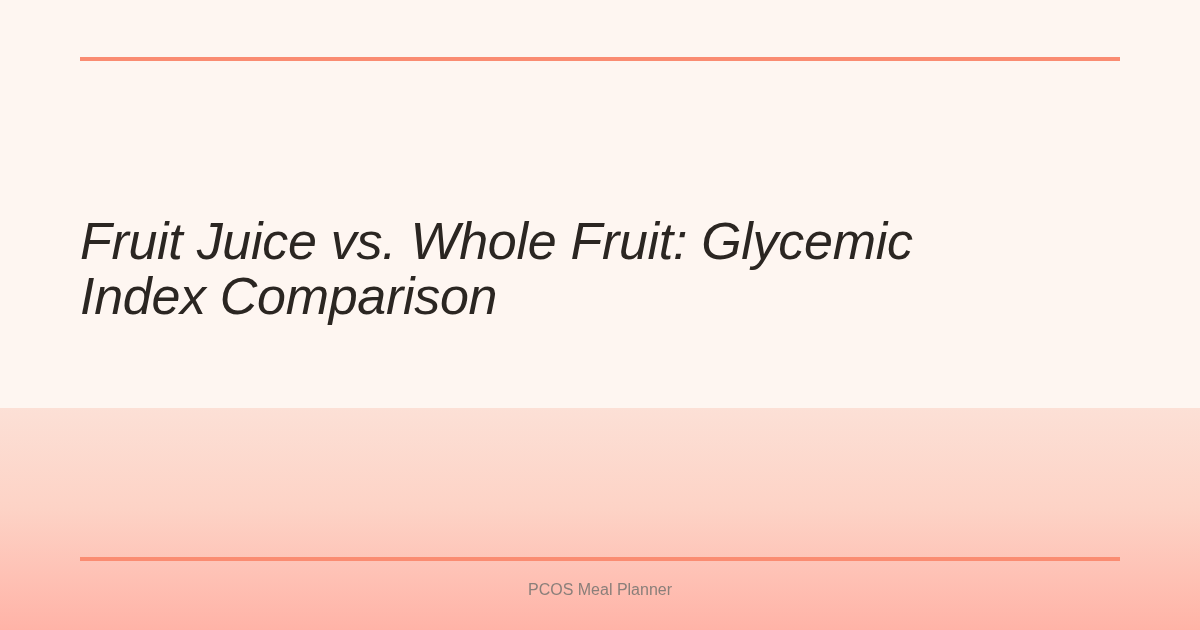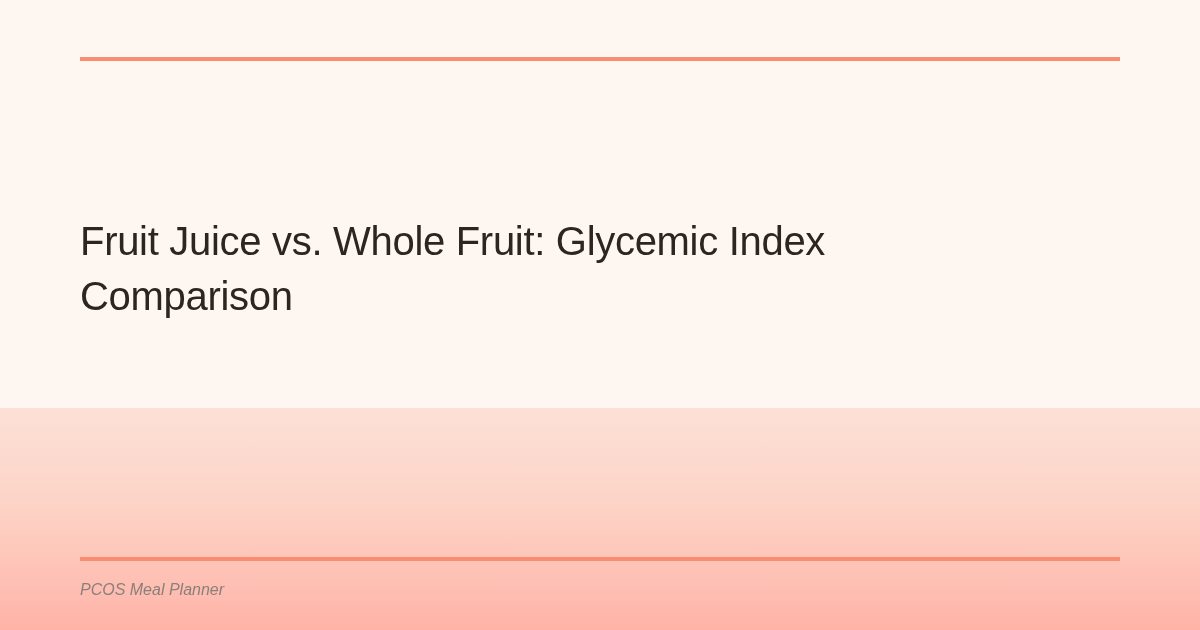--- a/index.html
+++ b/index.html
@@ -61,38 +61,38 @@
   .headline-block {
     position: absolute;
     left: 80px;
     top: 214px;
     width: 1000px;
   }
 
   .headline {
     margin: 0;
     font-family: "Liberation Sans", sans-serif;
-    font-size: 40px;
+    font-size: 52px;
     line-height: 55px;
     font-weight: 400;
     letter-spacing: -0.3px;
     color: #2B2622;
     max-width: 900px;
+    font-style: italic;
   }
 
   
   .footer {
     position: absolute;
     left: 80px;
     top: 580px;
     width: 1040px;
     display: flex;
     align-items: baseline;
-    justify-content: space-between;
-    font-style: italic;
+    justify-content: center;
   }
 
   .footer-brand,
   .footer-url {
     font-family: "Liberation Sans", sans-serif;
     font-size: 16px;
     line-height: 20px;
     font-weight: 400;
     color: #8A7F7A;
     white-space: nowrap;

